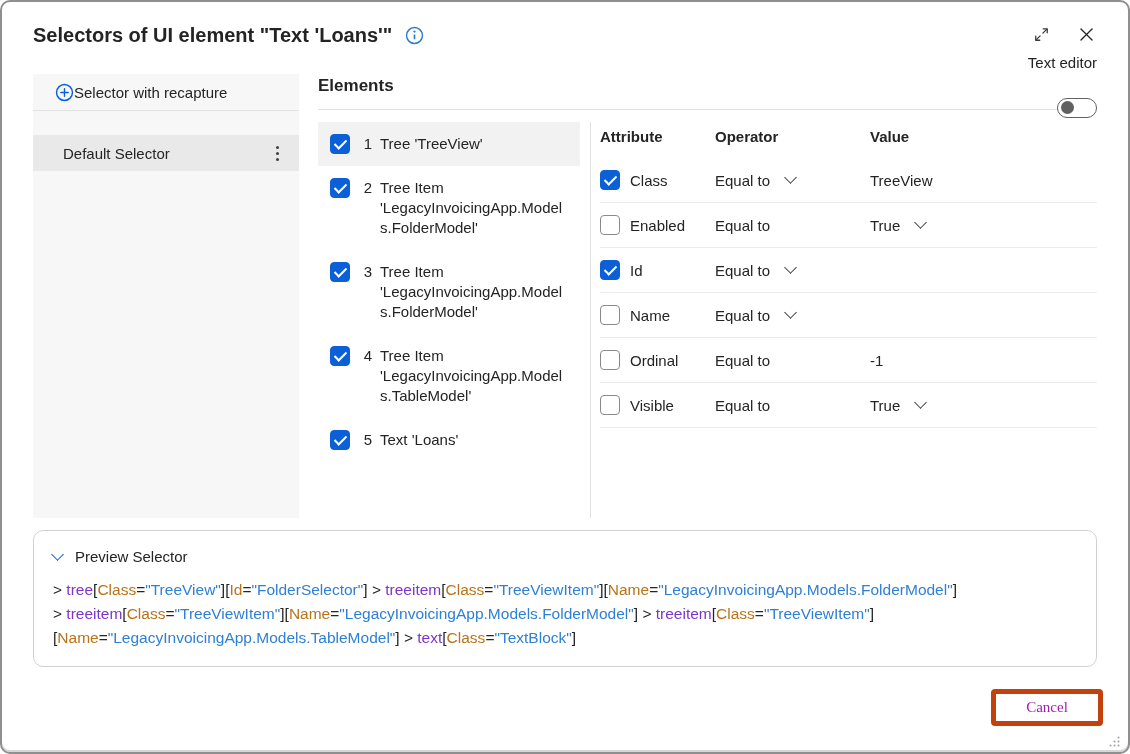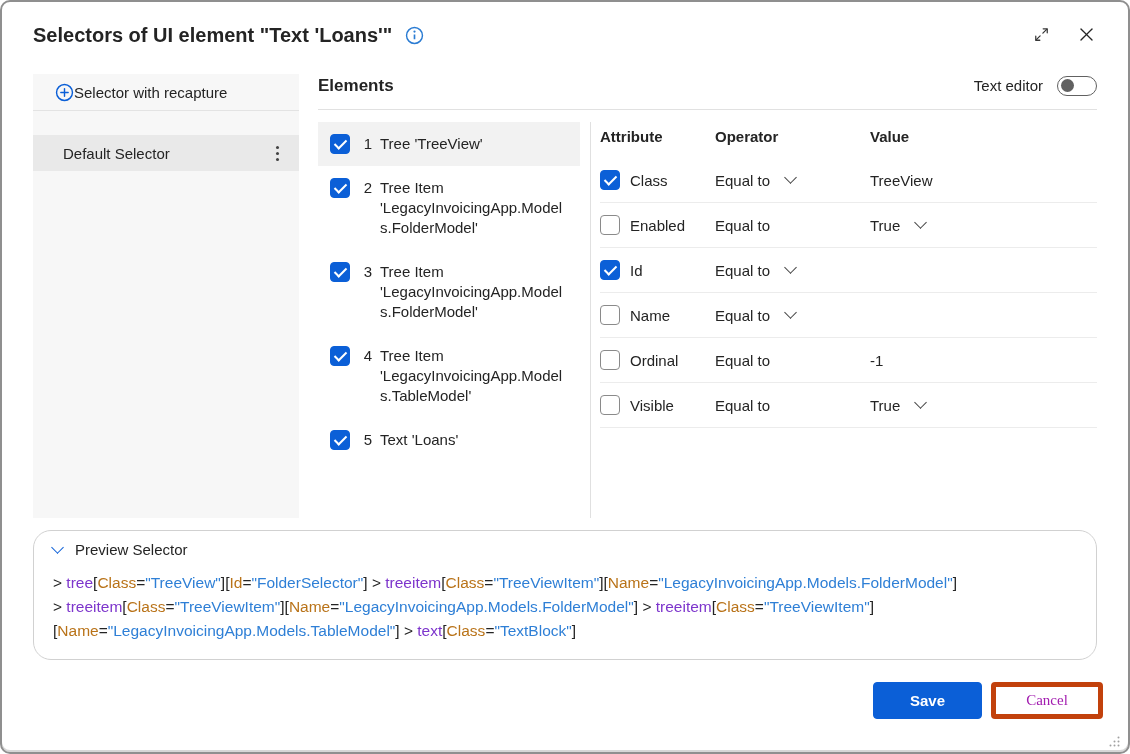--- a/index.html
+++ b/index.html
@@ -30,21 +30,21 @@
     font-family:inherit;cursor:pointer;text-align:left;}
   .selector-item{margin-top:24px;height:36px;background:#e9e9e9;display:flex;align-items:center;
     justify-content:space-between;padding:0 16px 0 30px;font-size:15px;cursor:pointer;}
   .kebab{display:flex;flex-direction:column;gap:3px;padding:4px;cursor:pointer;}
   .kebab i{width:3px;height:3px;border-radius:50%;background:#424242;}
 
   .content{flex:1;display:flex;flex-direction:column;min-width:0;}
   .content-header{display:flex;justify-content:space-between;align-items:center;height:36px;
     border-bottom:1px solid #e1e1e1;padding-bottom:12px;}
   .content-heading{font-size:17px;font-weight:600;margin:0;}
-  .texteditor-toggle{display:flex;align-items:center;gap:14px;font-size:15px;}
+  .texteditor-toggle{display:flex;align-items:flex-end;gap:27px;font-size:15px;flex-direction:column;}
   .toggle{width:40px;height:20px;border:1px solid #616161;border-radius:11px;position:relative;
     display:inline-block;background:#fff;cursor:pointer;flex:none;}
   .toggle .knob{position:absolute;left:3px;top:2px;width:13px;height:13px;border-radius:50%;background:#616161;}
 
   .content-body{display:flex;flex:1;min-height:0;}
   .elements-list{width:262px;flex:none;list-style:none;margin:12px 0 0;padding:0;}
   .element-item{display:flex;align-items:flex-start;padding:12px;font-size:15px;line-height:20px;cursor:pointer;}
   .element-item.selected{background:#f2f2f2;}
   .element-item .num{margin:0 8px 0 12px;width:10px;flex:none;text-align:right;}
   .element-item .lbl{flex:1;overflow-wrap:break-word;word-wrap:break-word;min-width:0;}
@@ -61,21 +61,21 @@
   .attr-header{display:grid;grid-template-columns:115px 155px 1fr;align-items:center;height:48px;
     padding-top:4px;font-size:15px;font-weight:600;}
   .attr-row{display:grid;grid-template-columns:115px 155px 1fr;align-items:center;height:45px;
     border-bottom:1px solid #ececec;font-size:15px;}
   .cell{display:flex;align-items:center;}
   .cell .cb{margin-right:10px;}
   .chev{width:9px;height:9px;border-right:1.6px solid #424242;border-bottom:1.6px solid #424242;
     transform:rotate(45deg);display:inline-block;position:relative;top:-3px;margin-left:16px;cursor:pointer;flex:none;}
 
   
-  .preview{margin-top:12px;border:1px solid #d1d1d1;border-radius:18px;padding:10px 19px 16px;}
+  .preview{margin-top:12px;border:1px solid #d1d1d1;border-radius:10px;padding:17px 19px 16px;}
   .preview-header{display:flex;align-items:center;gap:13px;font-size:15px;cursor:pointer;width:max-content;}
   .preview-header .chev{border-color:var(--accent);margin-left:0;top:-2px;}
   .preview-code{margin-top:13px;font-size:15.5px;line-height:24px;}
   .code-line{white-space:pre-wrap;}
   .tok-element{color:var(--tok-element);}
   .tok-attr{color:var(--tok-attr);}
   .tok-string{color:var(--tok-string);}
   .tok-punct{color:var(--tok-punct);}
 
   
@@ -273,21 +273,20 @@
       <span>Preview Selector</span>
     </div>
     <div class="preview-code" id="preview-code">
         <div class="code-line"><span class="tok-punct">&gt; </span><span class="tok-element">tree</span><span class="tok-punct">[</span><span class="tok-attr">Class</span><span class="tok-punct">=</span><span class="tok-string">"TreeView"</span><span class="tok-punct">][</span><span class="tok-attr">Id</span><span class="tok-punct">=</span><span class="tok-string">"FolderSelector"</span><span class="tok-punct">] &gt; </span><span class="tok-element">treeitem</span><span class="tok-punct">[</span><span class="tok-attr">Class</span><span class="tok-punct">=</span><span class="tok-string">"TreeViewItem"</span><span class="tok-punct">][</span><span class="tok-attr">Name</span><span class="tok-punct">=</span><span class="tok-string">"LegacyInvoicingApp.Models.FolderModel"</span><span class="tok-punct">]</span></div>
         <div class="code-line"><span class="tok-punct">&gt; </span><span class="tok-element">treeitem</span><span class="tok-punct">[</span><span class="tok-attr">Class</span><span class="tok-punct">=</span><span class="tok-string">"TreeViewItem"</span><span class="tok-punct">][</span><span class="tok-attr">Name</span><span class="tok-punct">=</span><span class="tok-string">"LegacyInvoicingApp.Models.FolderModel"</span><span class="tok-punct">] &gt; </span><span class="tok-element">treeitem</span><span class="tok-punct">[</span><span class="tok-attr">Class</span><span class="tok-punct">=</span><span class="tok-string">"TreeViewItem"</span><span class="tok-punct">]</span></div>
         <div class="code-line"><span class="tok-punct">[</span><span class="tok-attr">Name</span><span class="tok-punct">=</span><span class="tok-string">"LegacyInvoicingApp.Models.TableModel"</span><span class="tok-punct">] &gt; </span><span class="tok-element">text</span><span class="tok-punct">[</span><span class="tok-attr">Class</span><span class="tok-punct">=</span><span class="tok-string">"TextBlock"</span><span class="tok-punct">]</span></div>
       </div>
   </div>
 
   <div class="footer">
-    <button class="btn primary">Save</button>
     <button class="btn secondary">Cancel</button>
   </div>
 
   <span class="resize-grip">
     <svg width="15" height="15" viewBox="0 0 15 15">
         <g fill="#a0a0a0">
           <circle cx="12.5" cy="4.5" r="1"></circle>
           <circle cx="8.5" cy="8.5" r="1"></circle>
           <circle cx="12.5" cy="8.5" r="1"></circle>
           <circle cx="4.5" cy="12.5" r="1"></circle>

